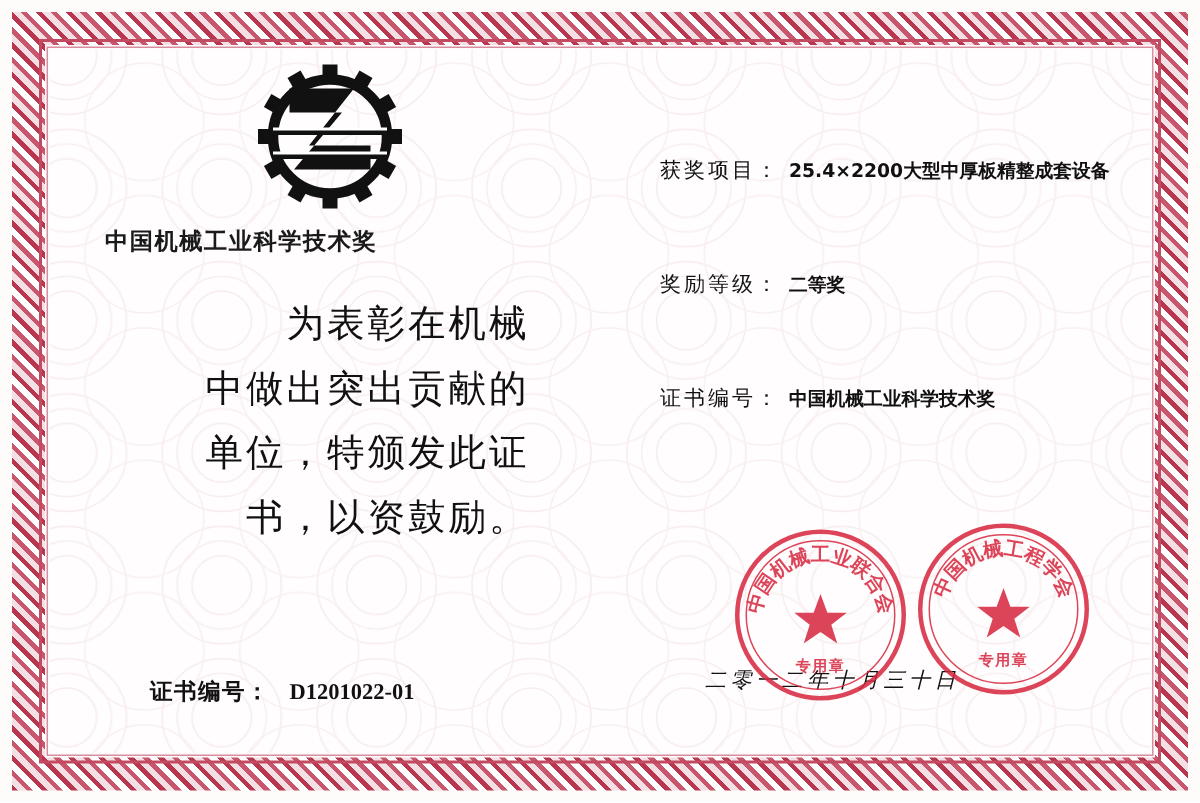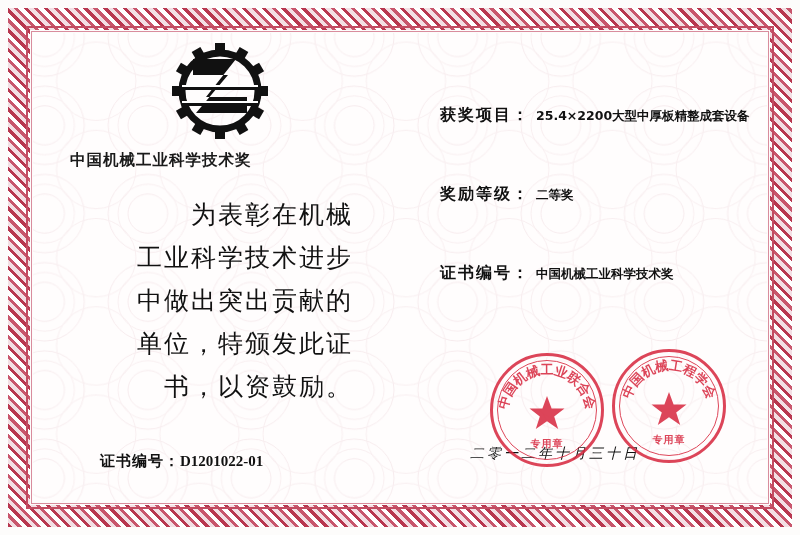--- a/index.html
+++ b/index.html
@@ -136,42 +136,42 @@
     color: #111;
     font-family: "DejaVu Sans", sans-serif;
     white-space: nowrap;
   }
   .cert-no .label {
     letter-spacing: 1px;
     font-weight: bold;
   }
   .cert-no .value {
     font-weight: bold;
-    margin-left: 0;
+    margin-left: 13px;
     font-family: "Liberation Serif", serif;
   }
 
   
   .right-col {
     position: absolute;
     left: 440px;
     top: 105px;
     width: 300px;
   }
   .field-row {
     margin-bottom: 58px;
     font-size: 13.5px;
     color: #111;
     white-space: nowrap;
     font-family: "DejaVu Sans", sans-serif;
   }
   .field-row .flabel {
-    font-weight: bold;
+    font-weight: normal;
     letter-spacing: 2px;
-    font-size: 16px;
+    font-size: 14px;
   }
   .field-row .fvalue {
     margin-left: 6px;
     font-weight: bold;
     font-size: 12.5px;
     letter-spacing: 0;
   }
 
   
   .date-line {
@@ -278,21 +278,20 @@
             <rect x="-38" y="-4" width="76" height="3" fill="#111111"></rect>
             <rect x="-38" y="12" width="76" height="3" fill="#111111"></rect>
           </g>
         </g>
       </svg>
       <div class="org-name">中国机械工业科学技术奖</div>
     </div>
 
     <div class="citation">
       <div><span class="indent"></span><span>为表彰在机械</span></div>
-      <div>工业科学技术进步</div>
       <div>中做出突出贡献的</div>
       <div>单位，特颁发此证</div>
       <div>书，以资鼓励。</div>
     </div>
   </div>
 
   <div class="cert-no">
     <span class="label">证书编号：</span><span class="value">D1201022-01</span>
   </div>
 

